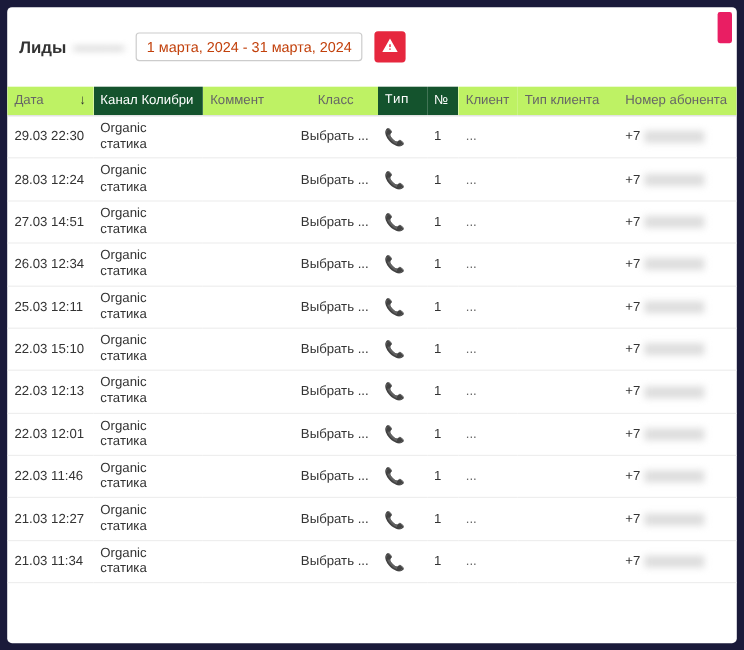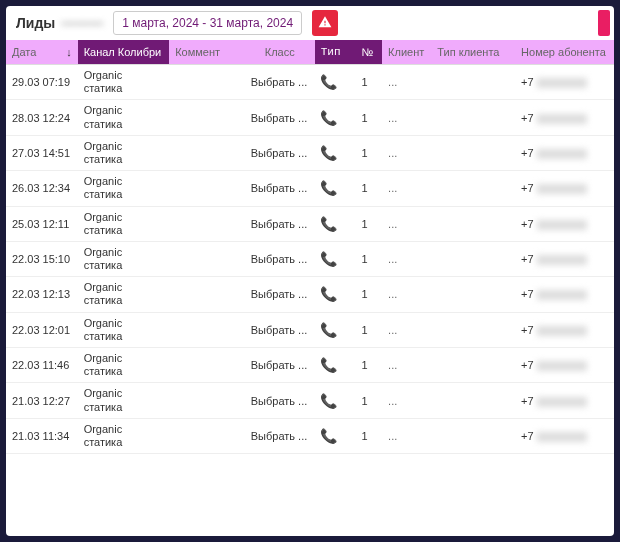--- a/index.html
+++ b/index.html
@@ -1,26 +1,26 @@
 <!DOCTYPE html>
 <html><head>
 <meta charset="utf-8">
 <style>
   * { box-sizing: border-box; margin: 0; padding: 0; }
   body { font-family: Arial, sans-serif; font-size: 12px; background: #1a1a3a; color: #333; width: 620px; height: 542px; overflow: hidden; }
   .app { background: #fff; margin: 6px; border-radius: 4px; overflow: hidden; height: 530px; }
-  .header { display: flex; align-items: center; padding: 4px 10px; gap: 10px; }
+  .header { display: flex; align-items: center; padding: 20px 10px; gap: 10px; }
   .title { font-size: 14px; font-weight: bold; display: flex; align-items: center; gap: 6px; }
   .title-blur { filter: blur(3px); color: #888; }
-  .date-range { border: 1px solid #ccc; border-radius: 3px; padding: 4px 8px; font-size: 12px; color: #701a75; }
+  .date-range { border: 1px solid #ccc; border-radius: 3px; padding: 4px 8px; font-size: 12px; color: #c2410c; }
   .alert-btn { background: #e6273e; color: #fff; width: 26px; height: 26px; border-radius: 3px; display: flex; align-items: center; justify-content: center; font-weight: bold; }
   .right-btn { position: absolute; right: 10px; top: 10px; width: 12px; height: 26px; background: #e91e63; border-radius: 2px; display:flex; align-items:center; justify-content:center; color:#fff; }
   table { width: 100%; border-collapse: collapse; }
-  th { background: #f0abfc; font-weight: normal; font-size: 11px; color: #666; text-align: left; padding: 6px 6px; border-bottom: 1px solid #ddd; position: relative; }
-  th.pink { background: #701a75; color: #fff; }
+  th { background: #bef264; font-weight: normal; font-size: 11px; color: #666; text-align: left; padding: 6px 6px; border-bottom: 1px solid #ddd; position: relative; }
+  th.pink { background: #14532d; color: #fff; }
   th.date-col::after { content: "↓"; position: absolute; right: 6px; color: #333; }
   td { padding: 4px 6px; border-bottom: 1px solid #eee; font-size: 11px; vertical-align: middle; }
   .channel-txt { line-height: 1.2; }
   .select-btn { cursor: pointer; }
   .phone-icon { color: #e91e63; font-size: 14px; }
   .num-blur { filter: blur(3px); background: #ddd; display: inline-block; width: 50px; height: 10px; vertical-align: middle; }
   .tbody-wrap { height: 472px; overflow-y: auto; }
   th, td { white-space: nowrap; }
   td.client { color: #666; }
   .col-date { width: 66px; }
@@ -63,21 +63,21 @@
         <th class="col-class">Класс</th>
         <th class="col-type pink">Тип</th>
         <th class="col-no pink">№</th>
         <th class="col-client">Клиент</th>
         <th class="col-ctype">Тип клиента</th>
         <th class="col-subnum">Номер абонента</th>
       </tr>
     </thead>
     <tbody id="tbody">
     <tr>
-            <td>29.03 07:19</td>
+            <td>29.03 22:30</td>
             <td>
               <div class="channel-txt">Organic<br>статика</div>
             </td>
             <td></td>
             <td><span class="select-btn">Выбрать ...</span></td>
             <td><span class="phone-icon">📞</span></td>
             <td>1</td>
             <td class="client">...</td>
             <td></td>
             <td>+7 <span class="num-blur"></span></td>

